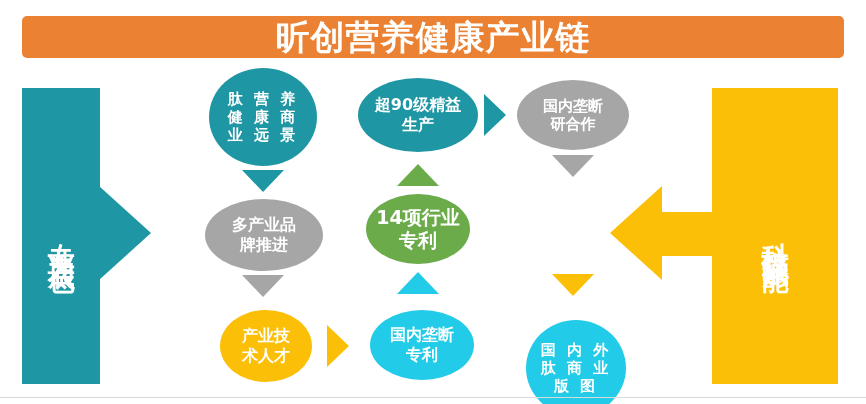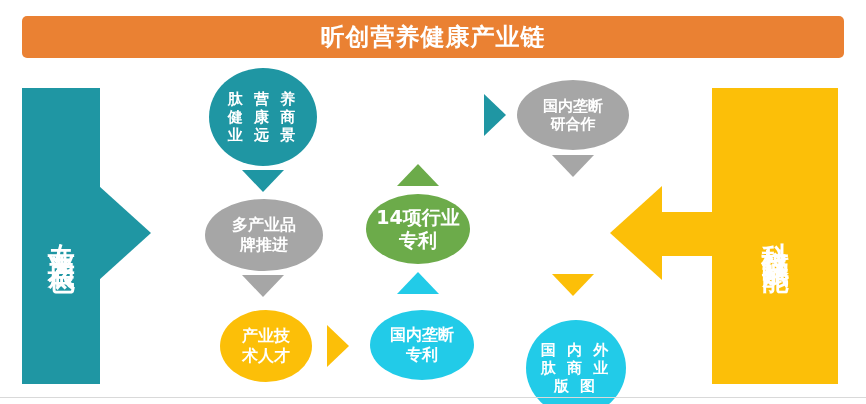--- a/index.html
+++ b/index.html
@@ -25,21 +25,21 @@
     width: 822px;
     height: 42px;
     background: #ea8133;
     border-radius: 5px;
     display: flex;
     align-items: center;
     justify-content: center;
   }
   #title-text {
     color: #ffffff;
-    font-size: 24px;
+    font-size: 34px;
     font-weight: bold;
     letter-spacing: 1px;
     line-height: 1;
   }
   
   .side-panel {
     position: absolute;
     display: flex;
     align-items: center;
     justify-content: center;
@@ -207,20 +207,24 @@
 
   <div class="tri down t-gray" style="left:242px; top:275px;"></div>
 
   <div class="node yellow wide" style="left:220px; top:310px; width:92px; height:72px; font-size:16px;">
     <span class="label">产业技
 术人才</span>
   </div>
 
   <div class="tri right t-yellow" style="left:327px; top:325px;"></div>
 
+  <div class="node teal wide" style="left:358px; top:78px; width:120px; height:74px; font-size:16px;">
+    <span class="label">超90级精益
+生产</span>
+  </div>
 
   <div class="tri right t-teal" style="left:484px; top:94px;"></div>
 
   <div class="tri up t-green" style="left:397px; top:164px;"></div>
 
   <div class="node green wide" style="left:366px; top:194px; width:104px; height:70px; font-size:19px;">
     <span class="label">14项行业
 专利</span>
   </div>
 

